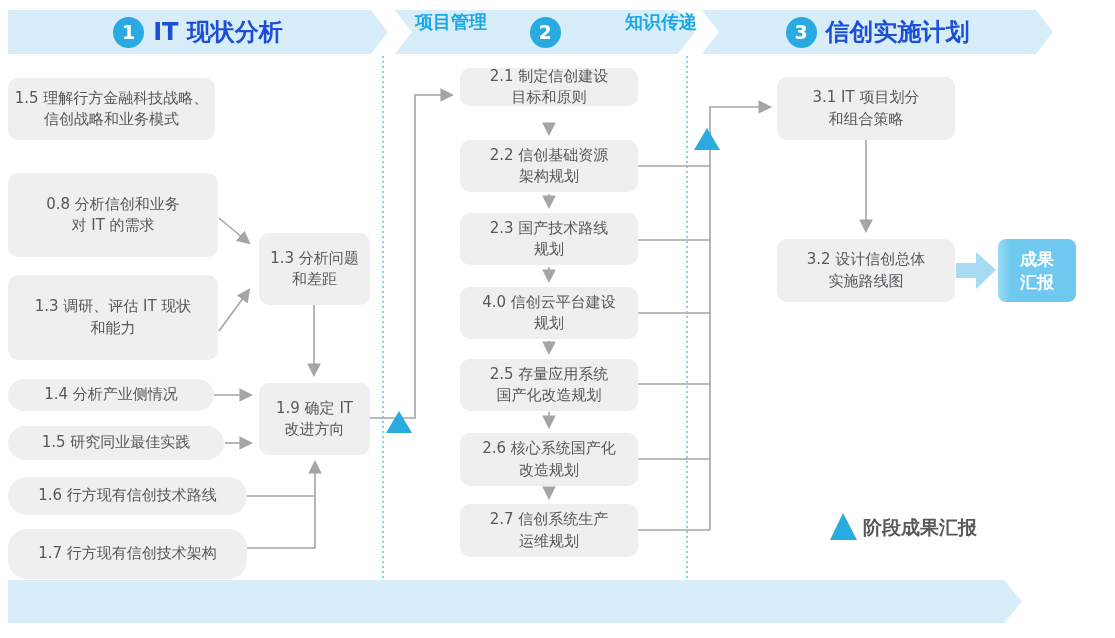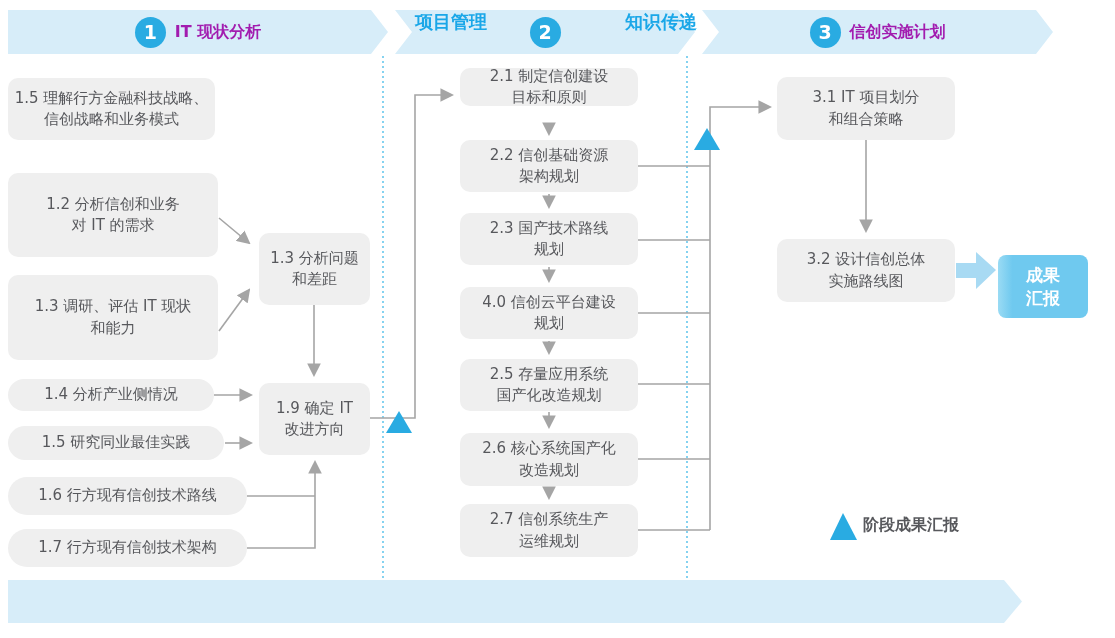--- a/index.html
+++ b/index.html
@@ -16,57 +16,57 @@
     clip-path:polygon(0 0,calc(100% - 17px) 0,100% 50%,calc(100% - 17px) 100%,0 100%);}
   .banner2{left:395px;width:300px;
     clip-path:polygon(0 0,calc(100% - 17px) 0,100% 50%,calc(100% - 17px) 100%,0 100%,17px 50%);}
   .banner3{left:702px;width:351px;
     clip-path:polygon(0 0,calc(100% - 17px) 0,100% 50%,calc(100% - 17px) 100%,0 100%,17px 50%);}
   .badge{
     width:31px;height:31px;border-radius:50%;background:#29abe2;color:#ffffff;
     display:flex;align-items:center;justify-content:center;
     font-size:19px;font-weight:bold;flex:0 0 auto;
   }
-  .banner-title{color:#a21caf;font-size:16px;font-weight:bold;white-space:nowrap;}
+  .banner-title{color:#1d4ed8;font-size:24px;font-weight:bold;white-space:nowrap;}
   
   .box{
     position:absolute;background:#efefef;border-radius:10px;color:#57585c;
     display:flex;align-items:center;justify-content:center;text-align:center;
     font-size:15px;line-height:1.42;white-space:pre-line;padding:0 4px;box-sizing:border-box;
   }
   .pill{border-radius:19px;}
   .b11{left:8px;top:78px;width:207px;height:62px}
   .b12{left:8px;top:173px;width:210px;height:84px}
   .b13{left:8px;top:275px;width:210px;height:85px}
   .b14{left:8px;top:379px;width:206px;height:32px}
   .b15{left:8px;top:426px;width:216px;height:34px}
   .b16{left:8px;top:477px;width:239px;height:38px}
-  .b17{left:8px;top:529px;width:239px;height:38px}
+  .b17{left:8px;top:529px;width:239px;height:50px}
   .b18{left:259px;top:233px;width:111px;height:72px}
   .b19{left:259px;top:383px;width:111px;height:72px}
   .b21{left:460px;top:68px;width:178px;height:38px}
   .b22{left:460px;top:140px;width:178px;height:52px}
   .b23{left:460px;top:213px;width:178px;height:52px}
   .b24{left:460px;top:287px;width:178px;height:52px}
   .b25{left:460px;top:359px;width:178px;height:52px}
   .b26{left:460px;top:433px;width:178px;height:53px}
   .b27{left:460px;top:504px;width:178px;height:53px}
   .b31{left:777px;top:77px;width:178px;height:63px}
   .b32{left:777px;top:239px;width:178px;height:63px}
   
   .result-box{
-    position:absolute;left:998px;top:239px;width:90px;height:63px;border-radius:8px;
+    position:absolute;left:998px;top:239px;width:78px;height:63px;border-radius:8px;
     background:linear-gradient(90deg,#9adbf4 0%,#6fc9ef 16%,#6fc9ef 100%);
     color:#ffffff;font-size:17px;font-weight:bold;line-height:1.35;
-    display:flex;align-items:center;justify-content:center;text-align:center;white-space:pre-line;margin-top:16px;
+    display:flex;align-items:center;justify-content:center;text-align:center;white-space:pre-line;
   }
   
   .overlay{position:absolute;left:0;top:0;pointer-events:none;}
   
-  .legend-text{position:absolute;left:863px;top:515px;color:#57585c;font-size:16px;font-weight:bold;white-space:nowrap;}
+  .legend-text{position:absolute;left:863px;top:515px;color:#57585c;font-size:19px;font-weight:bold;white-space:nowrap;}
   
   .footer-banner{
     position:absolute;left:8px;top:580px;width:1014px;height:43px;background:#d7edf9;
     clip-path:polygon(0 0,calc(100% - 18px) 0,100% 50%,calc(100% - 18px) 100%,0 100%);
   }
   .footer-label{position:absolute;top:10px;color:#1aa7e8;font-size:18px;font-weight:bold;white-space:nowrap;margin-left:43px;}
   .footer-label.f1{left:372px;}
   .footer-label.f2{left:582px;}
 </style>
 </head>
@@ -81,21 +81,21 @@
   <div class="banner banner2">
     <span class="badge">2</span>
   </div>
   <div class="banner banner3">
     <span class="badge">3</span>
     <span class="banner-title">信创实施计划</span>
   </div>
 
   <div class="box b11">1.5 理解行方金融科技战略、
 信创战略和业务模式</div>
-  <div class="box b12">1.2 分析信创和业务
+  <div class="box b12">0.8 分析信创和业务
 对 IT 的需求</div>
   <div class="box b13">1.3 调研、评估 IT 现状
 和能力</div>
   <div class="box pill b14">1.4 分析产业侧情况</div>
   <div class="box pill b15">1.5 研究同业最佳实践</div>
   <div class="box pill b16">1.6 行方现有信创技术路线</div>
   <div class="box pill b17">1.7 行方现有信创技术架构</div>
   <div class="box b18">1.3 分析问题
 和差距</div>
   <div class="box b19">1.9 确定 IT

